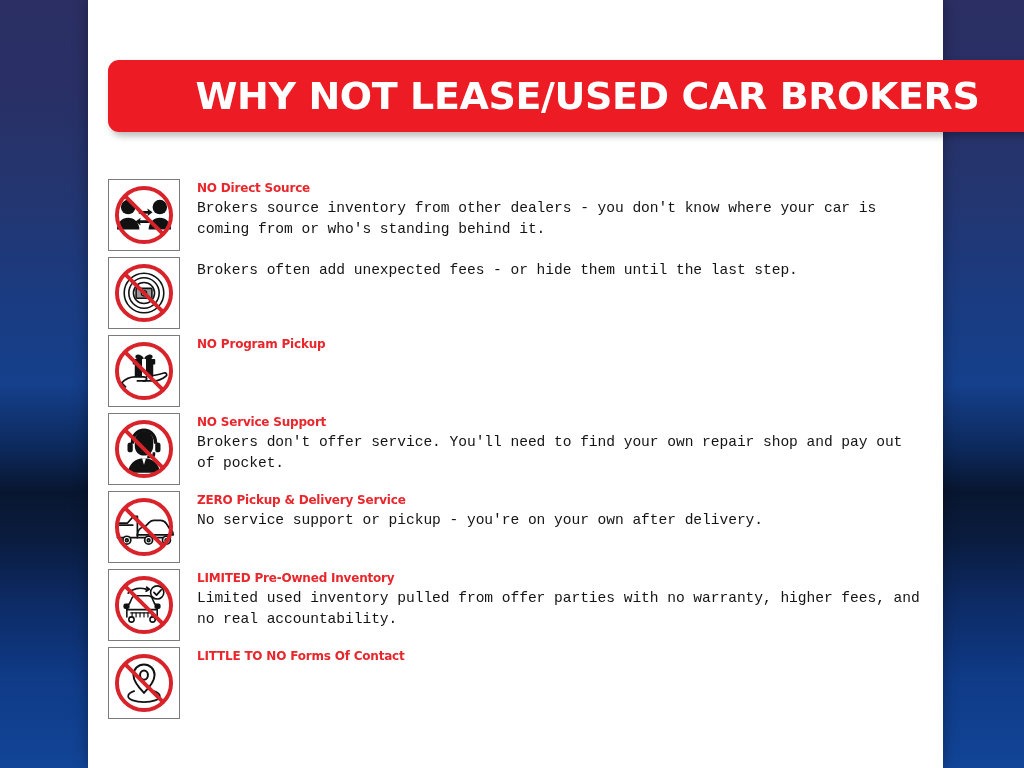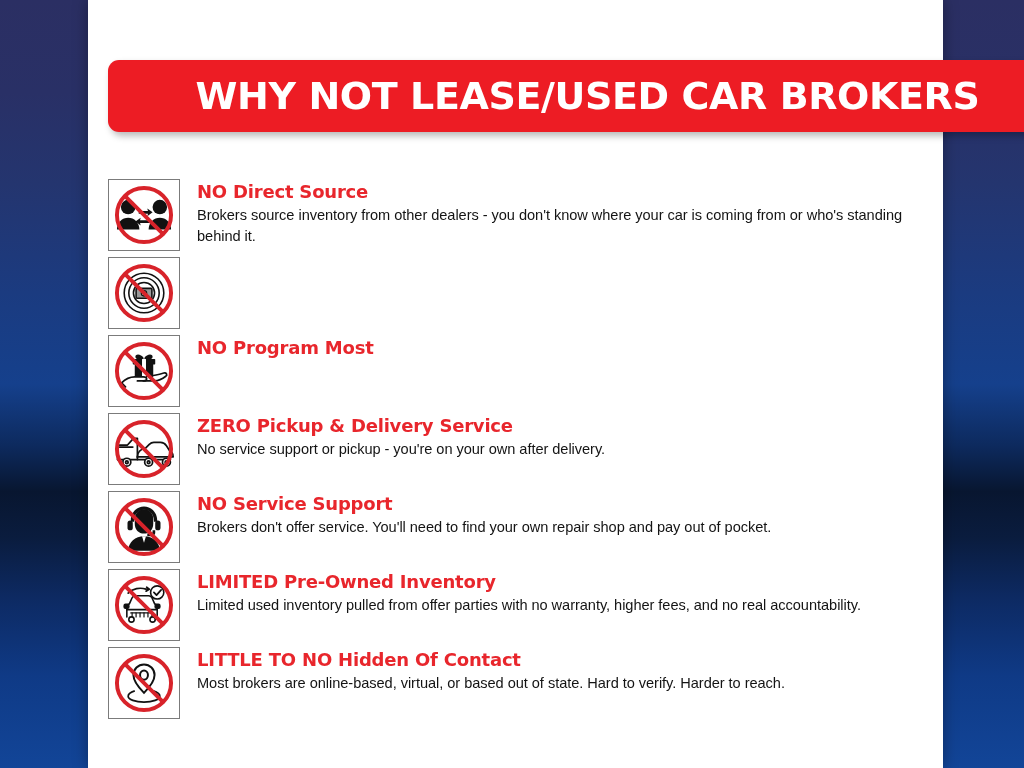--- a/index.html
+++ b/index.html
@@ -88,29 +88,29 @@
 
   .row-text {
     flex: 1 1 auto;
     padding-left: 17px;
     padding-top: 3px;
   }
   .row-title {
     color: #E8262C;
     font-family: "DejaVu Sans", sans-serif;
     font-weight: bold;
-    font-size: 18px;
+    font-size: 12px;
     letter-spacing: -0.2px;
     line-height: 1.15;
     margin-bottom: 2px;
     white-space: nowrap;
   }
   .row-desc {
     color: #141414;
-    font-family: Liberation Sans, sans-serif;
+    font-family: Liberation Mono, monospace;
     font-size: 14.6px;
     line-height: 1.48;
     letter-spacing: -0.05px;
     max-width: 730px;
   }
 </style>
 </head>
 <body>
 
 <div class="card">
@@ -150,20 +150,21 @@
             <circle cx="50" cy="50" r="23"></circle>
             <circle cx="50" cy="50" r="16"></circle>
             <rect x="38" y="43" width="24" height="15" rx="1.5" fill="#9a9a9a" stroke="#111"></rect>
             <circle cx="50" cy="50.5" r="4" fill="#fff" stroke="#111" stroke-width="2"></circle>
           </g>
           <circle cx="50" cy="50" r="41" fill="none" stroke="#D8232A" stroke-width="6"></circle>
           <line x1="21" y1="21" x2="79" y2="79" stroke="#D8232A" stroke-width="6"></line>
         </svg>
       </div>
       <div class="row-text">
+        <div class="row-desc">Brokers often add unexpected fees - or hide them until the last step.</div>
       </div>
     </div>
 
     <div class="row">
       <div class="icon-box">
         <svg width="66" height="66" viewBox="0 0 100 100">
           <g fill="#111">
             <rect x="36" y="38" width="28" height="21" rx="1"></rect>
             <rect x="33" y="32" width="34" height="8" rx="1"></rect>
             <rect x="47" y="30" width="6" height="30" fill="#fff"></rect>
@@ -172,21 +173,43 @@
           <g fill="none" stroke="#111" stroke-width="2.6" stroke-linejoin="round" stroke-linecap="round">
             <path d="M16 68c6-6 13-9 20-9h13c3 0 5 1 5 3s-2 3-5 3h-9"></path>
             <path d="M49 65h17c5 0 12-3 17-7 3-2 1-6-3-5-7 2-14 4-19 4"></path>
             <path d="M16 68l6 6"></path>
           </g>
           <circle cx="50" cy="50" r="41" fill="none" stroke="#D8232A" stroke-width="6"></circle>
           <line x1="21" y1="21" x2="79" y2="79" stroke="#D8232A" stroke-width="6"></line>
         </svg>
       </div>
       <div class="row-text">
-        <div class="row-title">NO Program Most</div>
+        <div class="row-title">NO Program Pickup</div>
+      </div>
+    </div>
+
+    <div class="row">
+      <div class="icon-box">
+        <svg width="66" height="66" viewBox="0 0 100 100">
+          <g fill="#111">
+            <path d="M36 38c0-9 6-15 14-15s14 6 14 15v7c0 9-6 15-14 15s-14-6-14-15z"></path>
+            <path d="M30 40c0-12 9-21 20-21s20 9 20 21v2h-5v-2c0-9-7-16-15-16s-15 7-15 16v2h-5z"></path>
+            <rect x="25" y="40" width="8" height="15" rx="4"></rect>
+            <rect x="67" y="40" width="8" height="15" rx="4"></rect>
+            <path d="M67 55v4c0 3-3 5-7 5h-5v-4h5c2 0 3-1 3-3v-2z"></path>
+            <path d="M26 86c0-13 11-22 24-22s24 9 24 22z"></path>
+            <path d="M47 64h6l-3 10z" fill="#fff"></path>
+          </g>
+          <circle cx="50" cy="50" r="41" fill="none" stroke="#D8232A" stroke-width="6"></circle>
+          <line x1="21" y1="21" x2="79" y2="79" stroke="#D8232A" stroke-width="6"></line>
+        </svg>
+      </div>
+      <div class="row-text">
+        <div class="row-title">NO Service Support</div>
+        <div class="row-desc">Brokers don't offer service. You'll need to find your own repair shop and pay out of pocket.</div>
       </div>
     </div>
 
     <div class="row">
       <div class="icon-box">
         <svg width="66" height="66" viewBox="0 0 100 100">
           <g fill="none" stroke="#111" stroke-width="2.6" stroke-linejoin="round" stroke-linecap="round">
             <path d="M10 66V47c0-2 1-3 3-3h12l9-10h6v32"></path>
             <path d="M13 47h20"></path>
             <path d="M10 66h80"></path>
@@ -199,42 +222,20 @@
             <circle cx="84" cy="70" r="6" fill="#fff"></circle>
             <circle cx="84" cy="70" r="2"></circle>
           </g>
           <circle cx="50" cy="50" r="41" fill="none" stroke="#D8232A" stroke-width="6"></circle>
           <line x1="21" y1="21" x2="79" y2="79" stroke="#D8232A" stroke-width="6"></line>
         </svg>
       </div>
       <div class="row-text">
         <div class="row-title">ZERO Pickup &amp; Delivery Service</div>
         <div class="row-desc">No service support or pickup - you're on your own after delivery.</div>
-      </div>
-    </div>
-
-    <div class="row">
-      <div class="icon-box">
-        <svg width="66" height="66" viewBox="0 0 100 100">
-          <g fill="#111">
-            <path d="M36 38c0-9 6-15 14-15s14 6 14 15v7c0 9-6 15-14 15s-14-6-14-15z"></path>
-            <path d="M30 40c0-12 9-21 20-21s20 9 20 21v2h-5v-2c0-9-7-16-15-16s-15 7-15 16v2h-5z"></path>
-            <rect x="25" y="40" width="8" height="15" rx="4"></rect>
-            <rect x="67" y="40" width="8" height="15" rx="4"></rect>
-            <path d="M67 55v4c0 3-3 5-7 5h-5v-4h5c2 0 3-1 3-3v-2z"></path>
-            <path d="M26 86c0-13 11-22 24-22s24 9 24 22z"></path>
-            <path d="M47 64h6l-3 10z" fill="#fff"></path>
-          </g>
-          <circle cx="50" cy="50" r="41" fill="none" stroke="#D8232A" stroke-width="6"></circle>
-          <line x1="21" y1="21" x2="79" y2="79" stroke="#D8232A" stroke-width="6"></line>
-        </svg>
-      </div>
-      <div class="row-text">
-        <div class="row-title">NO Service Support</div>
-        <div class="row-desc">Brokers don't offer service. You'll need to find your own repair shop and pay out of pocket.</div>
       </div>
     </div>
 
     <div class="row">
       <div class="icon-box">
         <svg width="66" height="66" viewBox="0 0 100 100">
           <g fill="none" stroke="#111" stroke-width="2.4" stroke-linejoin="round" stroke-linecap="round">
             <path d="M24 68V54c0-3 2-5 4-6l4-9c1-2 3-3 5-3h20c2 0 4 1 5 3l4 9c2 1 4 3 4 6v14"></path>
             <path d="M24 57h46"></path>
             <rect x="20" y="49" width="7" height="6" rx="2" fill="#111"></rect>
@@ -264,19 +265,18 @@
           <g fill="none" stroke="#111" stroke-width="3">
             <path d="M50 22c-9 0-16 7-16 16 0 11 12 23 16 27 4-4 16-16 16-27 0-9-7-16-16-16z"></path>
             <ellipse cx="50" cy="38" rx="6" ry="7"></ellipse>
             <path d="M36 62c-6 2-10 5-10 8 0 5 11 9 24 9s24-4 24-9c0-3-4-6-10-8" stroke-width="2.6"></path>
           </g>
           <circle cx="50" cy="50" r="41" fill="none" stroke="#D8232A" stroke-width="6"></circle>
           <line x1="21" y1="21" x2="79" y2="79" stroke="#D8232A" stroke-width="6"></line>
         </svg>
       </div>
       <div class="row-text">
-        <div class="row-title">LITTLE TO NO Hidden Of Contact</div>
-        <div class="row-desc">Most brokers are online-based, virtual, or based out of state. Hard to verify. Harder to reach.</div>
+        <div class="row-title">LITTLE TO NO Forms Of Contact</div>
       </div>
     </div>
 
   </div>
 </div>
 
 </body></html>

